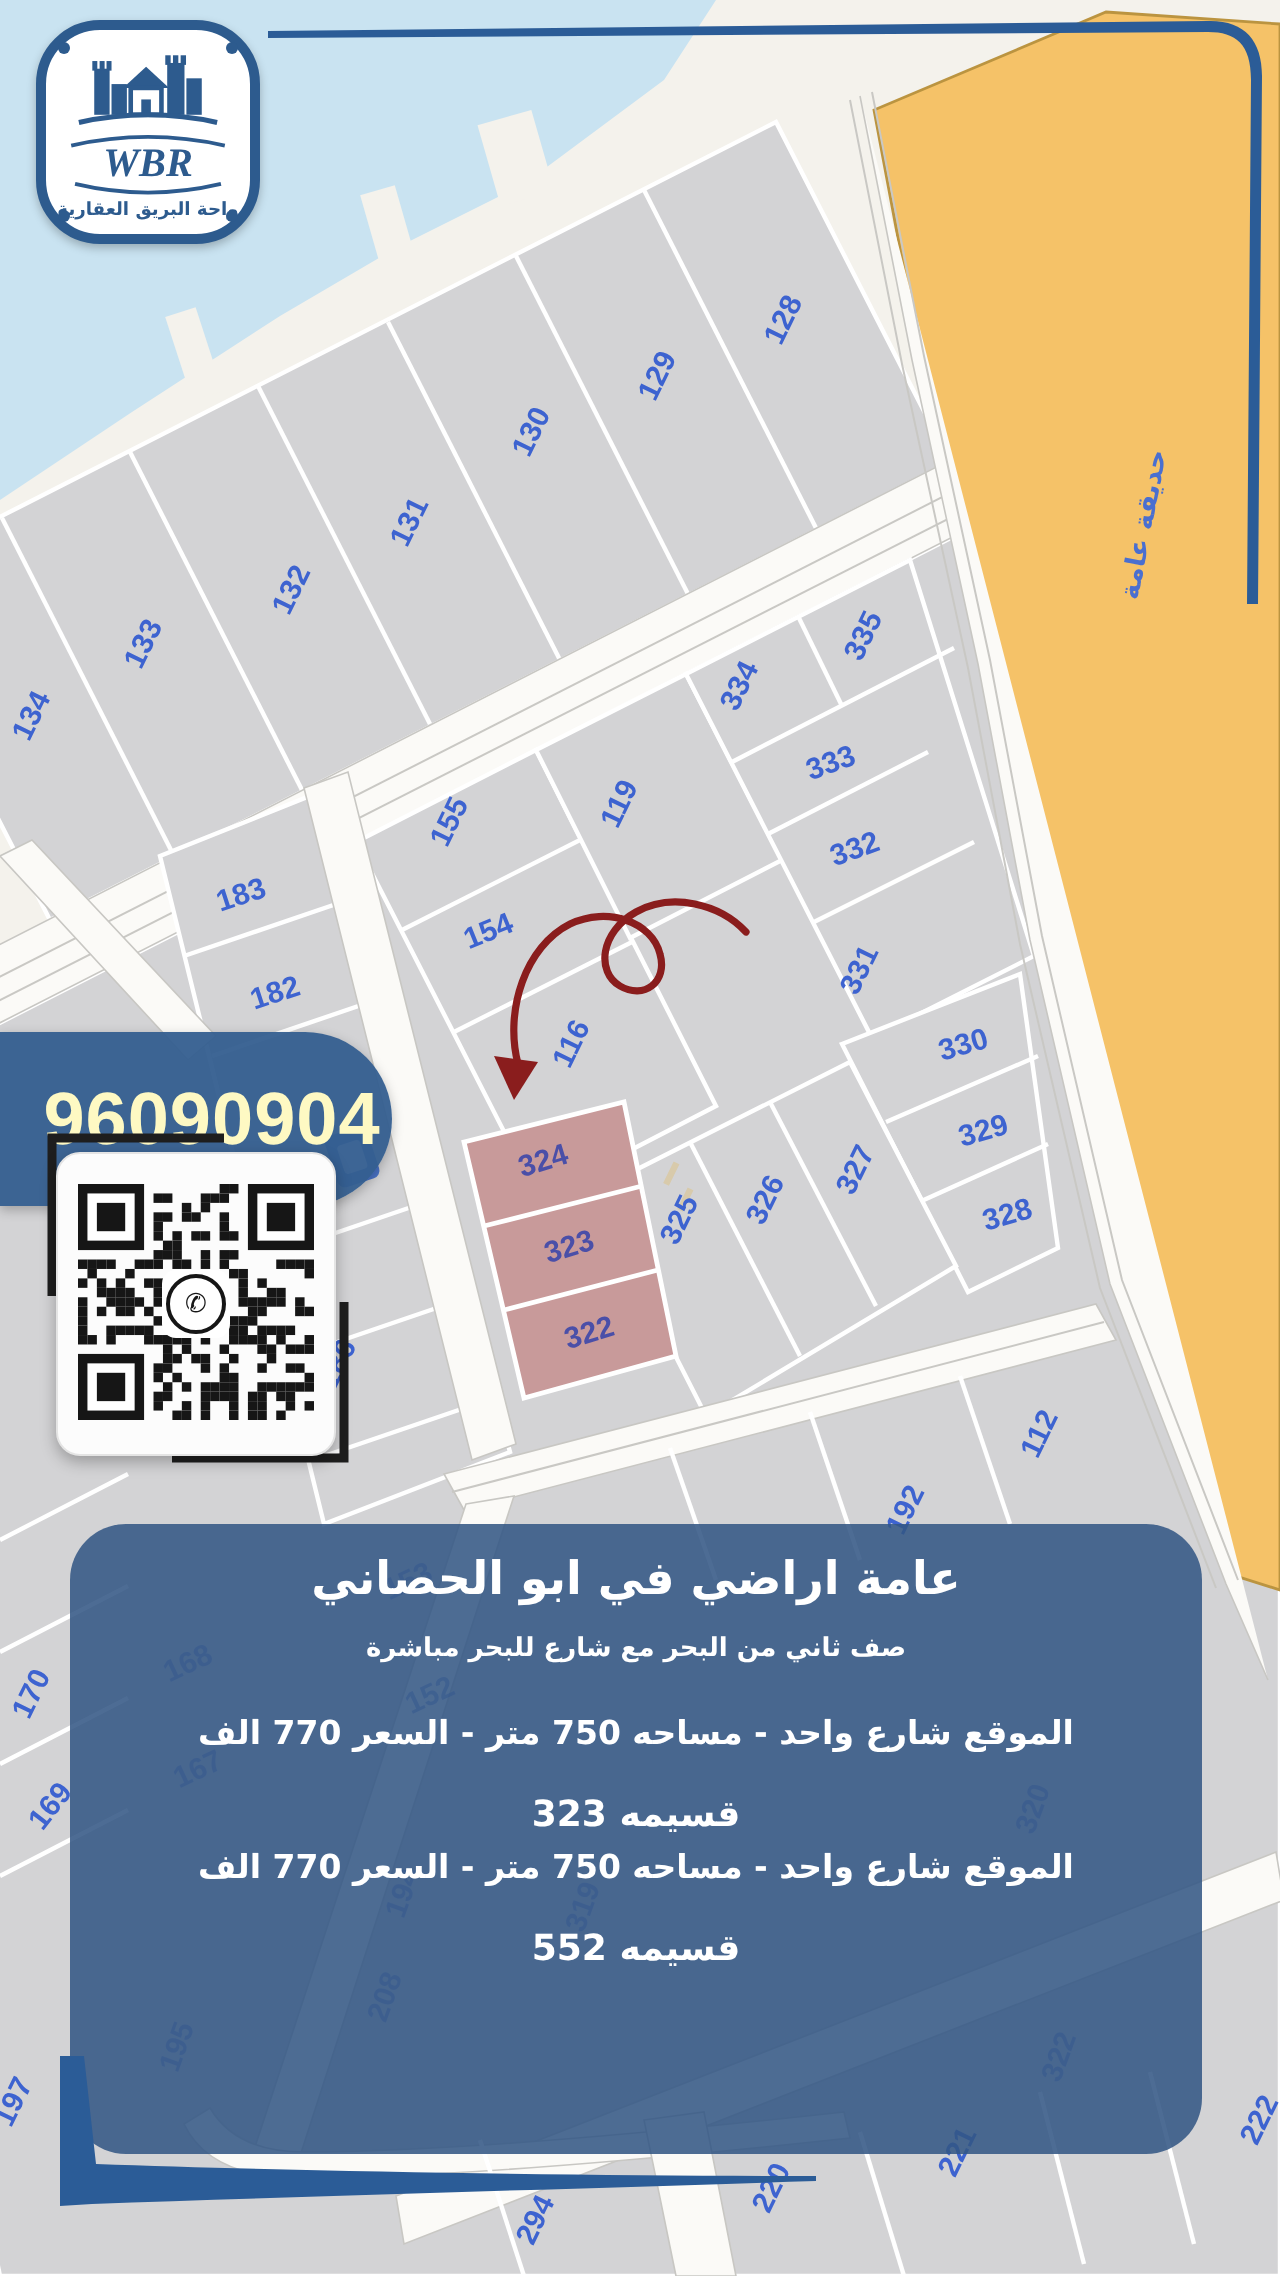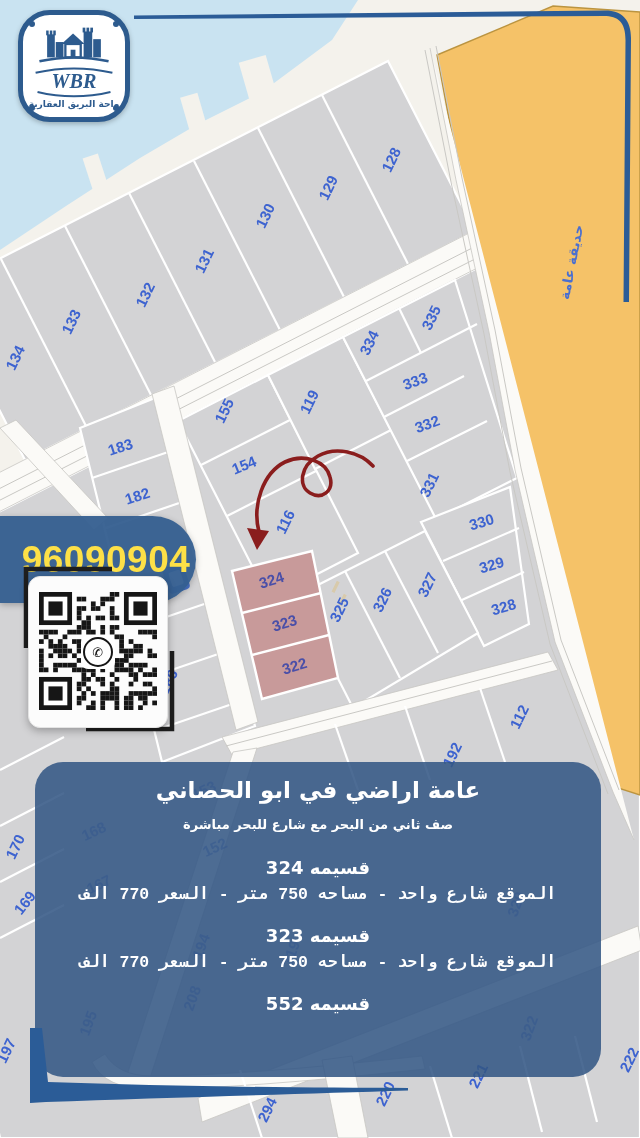--- a/index.html
+++ b/index.html
@@ -20,21 +20,21 @@
         box-shadow:0 2px 5px rgba(0,0,0,.25);box-sizing:border-box;}
   .logo .dot{position:absolute;width:6px;height:6px;border-radius:50%;background:#2d5b8e;}
   .logo .d1{left:6px;top:6px}.logo .d2{right:6px;top:6px}
   .logo .d3{left:6px;bottom:6px}.logo .d4{right:6px;bottom:6px}
 
   
   .phone-banner{position:absolute;left:0;top:516px;width:196px;height:87px;z-index:4;
         background:rgba(52,94,143,.95);border-radius:0 44px 44px 0;
         display:flex;align-items:center;justify-content:center;
         box-shadow:0 2px 6px rgba(0,0,0,.25);}
-  .phone-banner span{color:#fde047;font-size:37px;font-weight:800;letter-spacing:.5px;
+  .phone-banner span{color:#fef9c3;font-size:37px;font-weight:800;letter-spacing:.5px;
         font-family:"Liberation Sans",sans-serif;margin-left:16px;}
 
   
   .qr-wrap{position:absolute;left:0;top:555px;width:210px;height:190px;z-index:5;}
   .qr-bracket{position:absolute;left:0;top:0;width:210px;height:190px;}
   .qr-card{position:absolute;left:28px;top:21px;width:138px;height:150px;background:#fcfcfc;
         border:1px solid #e4e4e4;border-radius:12px;box-shadow:0 3px 8px rgba(0,0,0,.28);}
   .qr-card svg{position:absolute;left:10px;top:15px;}
   .qr-center{position:absolute;left:52px;top:58px;width:34px;height:34px;background:#fff;
         border-radius:7px;display:flex;align-items:center;justify-content:center;}
@@ -44,21 +44,21 @@
 
   
   .panel{position:absolute;left:35px;top:762px;width:566px;height:315px;z-index:3;
         background:rgba(50,86,132,.87);border-radius:28px;direction:rtl;color:#fff;
         text-align:center;box-sizing:border-box;padding:15px 18px 10px;
         font-family:"DejaVu Sans","Liberation Sans",sans-serif;}
   .panel .title{font-size:23px;font-weight:800;margin-bottom:14px;}
   .panel .subtitle{font-size:13px;font-weight:700;margin-bottom:25px;}
   .panel .listing{margin-bottom:21px;}
   .panel .l-name{font-size:18px;font-weight:800;margin-bottom:6px;}
-  .panel .l-details{font-size:16.5px;font-weight:700;font-family:Liberation Mono, monospace;}
+  .panel .l-details{font-size:16.5px;font-weight:700;}
 
   #overlay-svg{position:absolute;left:0;top:0;z-index:6;pointer-events:none;}
   .logo svg{display:block;margin:4px auto 0;}
 </style>
 </head>
 <body>
 
 <svg id="map-svg" width="640" height="1138" viewBox="0 0 640 1138">
 
   <polygon points="0,0 358,0 332,40 262,92 198,124 140,158 66,206 0,250" fill="#c9e3f1"></polygon>
@@ -464,21 +464,20 @@
     <div class="qr-center">
       <span class="circ">✆</span>
     </div>
   </div>
 </div>
 
 <div class="panel">
   <div class="title">عامة اراضي في ابو الحصاني</div>
   <div class="subtitle">صف ثاني من البحر مع شارع للبحر مباشرة</div>
   <div class="listing">
-    <div class="l-name">قسيمه 324</div>
     <div class="l-details">الموقع شارع واحد - مساحه 750 متر - السعر 770 الف</div>
   </div>
   <div class="listing">
     <div class="l-name">قسيمه 323</div>
     <div class="l-details">الموقع شارع واحد - مساحه 750 متر - السعر 770 الف</div>
   </div>
   <div class="listing">
     <div class="l-name">قسيمه 552</div>
   </div>
 </div>

